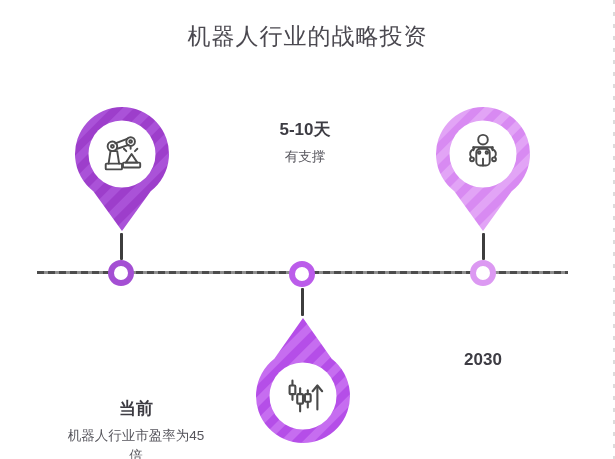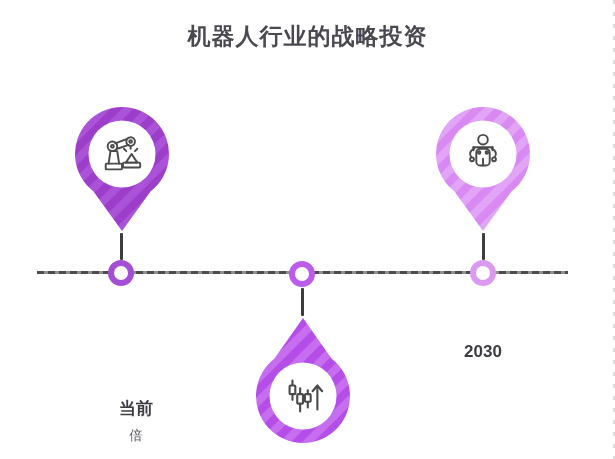--- a/index.html
+++ b/index.html
@@ -6,21 +6,21 @@
   #canvas{
     position:relative;
     width:615px;height:459px;
     background:#ffffff;
     overflow:hidden;
     font-family:"Liberation Sans","DejaVu Sans",sans-serif;
   }
   .page-title{
     position:absolute;top:21px;left:0;width:615px;
     text-align:center;
-    font-size:23px;font-weight:bold;
+    font-size:23px;font-weight:normal;
     color:#4b4950;letter-spacing:1px;
   }
   .edge-dash{
     position:absolute;right:0;top:0;width:2px;height:459px;
     background:repeating-linear-gradient(180deg,#dcdcdc 0 4px,transparent 4px 12px);
   }
   .timeline-line{
     position:absolute;left:37px;top:271px;width:531px;height:3px;
     background:repeating-linear-gradient(90deg,#4c4c4c 0 7px,#8f8f8f 7px 11px);
   }
@@ -41,21 +41,21 @@
   #pin-left{left:74px;top:106px;}
   #pin-right{left:435px;top:106px;}
   #pin-mid{left:255px;top:318px;}
   .event-icon{position:absolute;z-index:4;}
   #icon-left{left:99px;top:131px;}
   #icon-right{left:460px;top:131px;}
   #icon-mid{left:280px;top:373px;}
   .event-label{position:absolute;text-align:center;}
   #label-mid{left:190px;top:118px;width:230px;}
   #label-left{left:31px;top:358px;width:210px;margin-top:39px;}
-  #label-right{left:378px;top:340px;width:210px;}
+  #label-right{left:378px;top:348px;width:210px;}
   .event-heading{
     font-size:17px;font-weight:bold;color:#3d3c43;
     line-height:24px;margin-bottom:5px;
   }
   .event-body{font-size:13.5px;color:#56555c;line-height:20px;}
 </style>
 </head>
 <body>
 
 <div id="canvas">
@@ -140,24 +140,27 @@
     <circle cx="20" cy="22.5" r="1.3"></circle>
     <circle cx="28" cy="22.5" r="1.3"></circle>
     <path d="M24 29 V36"></path>
     <path d="M15 18.5 C10 20.5 9.5 25 12 27.5"></path>
     <circle cx="12.5" cy="29.5" r="2"></circle>
     <path d="M33 18.5 C38 20.5 38.5 25 36 27.5"></path>
     <circle cx="35.5" cy="29.5" r="2"></circle>
   </svg>
 
   <div class="event-label" id="label-mid">
+    <div class="event-heading">5-10天</div>
+    <div class="event-body">有支撑</div>
   </div>
 
   <div class="event-label" id="label-left">
     <div class="event-heading">当前</div>
+    <div class="event-body">机器人行业市盈率为45</div>
     <div class="event-body">倍</div>
   </div>
 
   <div class="event-label" id="label-right">
     <div class="event-heading">2030</div>
   </div>
 
 </div>
 
 </body></html>

